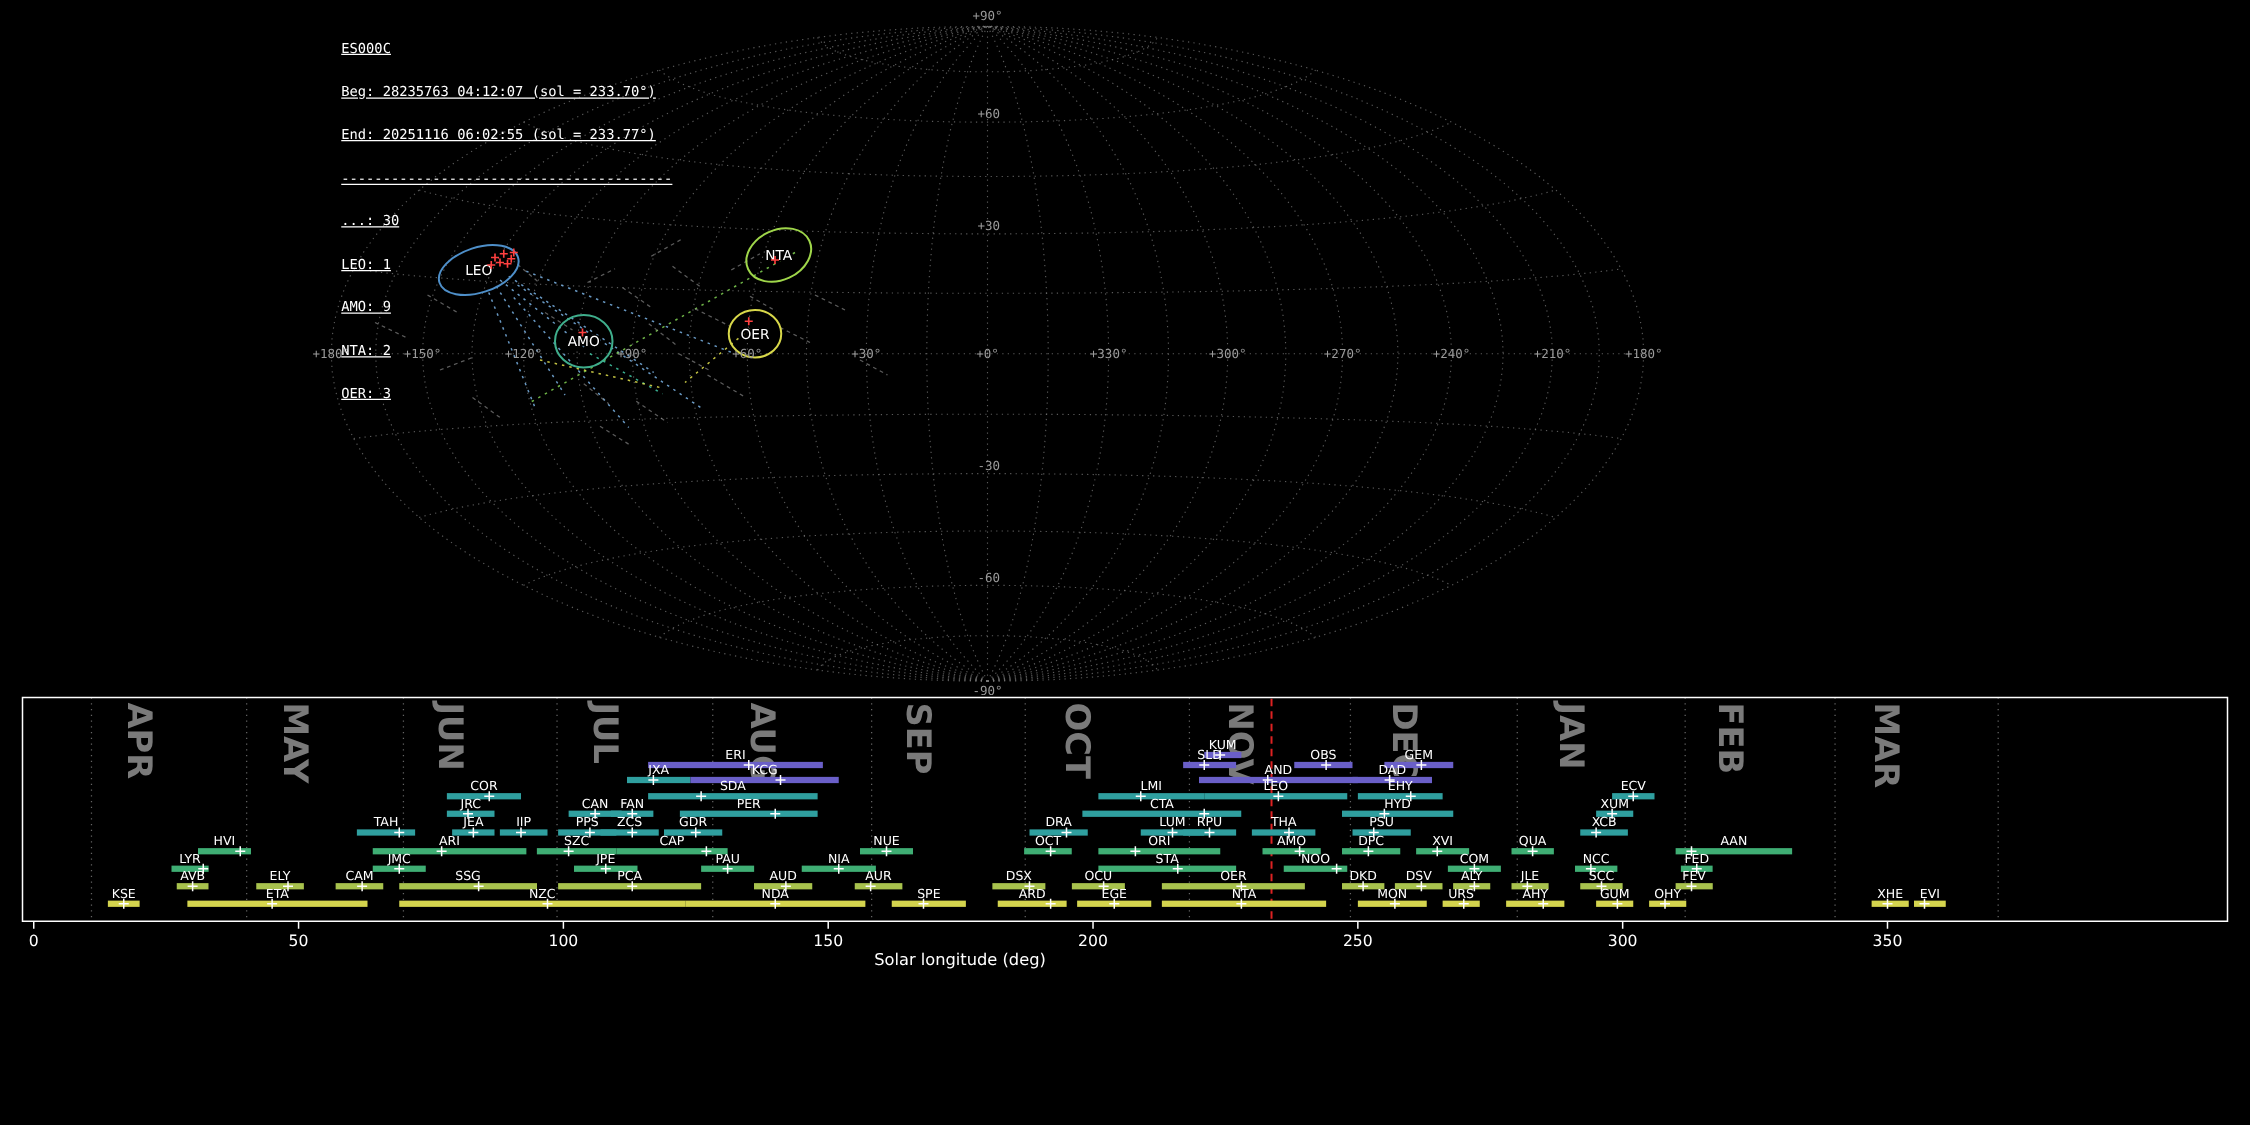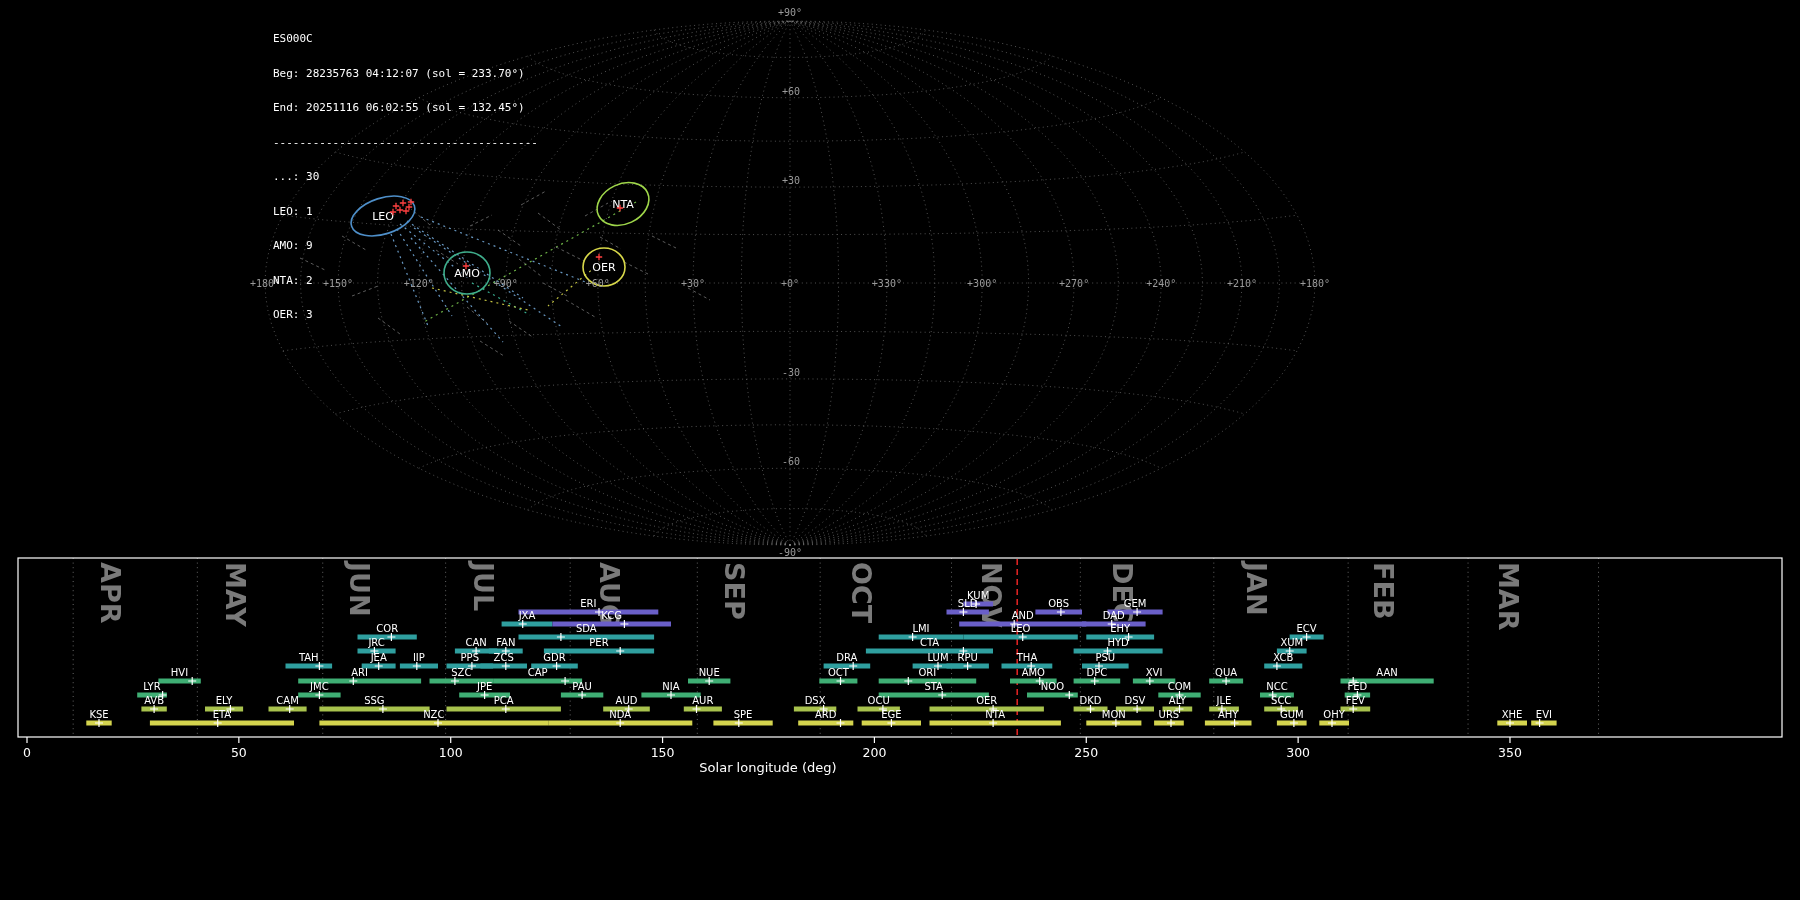--- a/index.html
+++ b/index.html
@@ -2,21 +2,21 @@
 <html><head>
 <meta charset="utf-8">
 <style>
   html,body{margin:0;padding:0;background:#000;}
   #root{position:relative;width:1800px;height:900px;background:#000;overflow:hidden;
         font-family:"DejaVu Sans",sans-serif;}
   svg{position:absolute;left:0;display:block;}
   .info{position:absolute;left:273px;top:10px;color:#ffffff;
         font-family:"DejaVu Sans Mono",monospace;font-size:11px;line-height:11.5px;
         white-space:pre;}
-  .info div{height:11.5px;}
+  .info div{height:11.5px;text-decoration:underline;}
 </style>
 </head>
 <body>
 
 <div id="root">
 
   <svg id="sky" width="1800" height="556" viewBox="0 0 1800 556" style="top:0">
       <path d="M790.0,545.0L762.5,544.6L735.1,543.6L707.9,541.8L680.8,539.3L654.1,536.1L627.8,532.2L601.9,527.6L576.5,522.3L551.7,516.4L527.5,509.9L504.1,502.7L481.4,495.0L459.6,486.6L438.7,477.7L418.8,468.3L399.8,458.3L382.0,447.9L365.3,437.0L349.7,425.7L335.3,414.0L322.2,401.9L310.4,389.6L299.9,376.9L290.7,364.0L282.9,350.8L276.5,337.5L271.5,324.0L267.9,310.4L265.7,296.7L265.0,283.0L265.7,269.3L267.9,255.6L271.5,242.0L276.5,228.5L282.9,215.2L290.7,202.0L299.9,189.1L310.4,176.4L322.2,164.1L335.3,152.0L349.7,140.3L365.3,129.0L382.0,118.1L399.8,107.7L418.8,97.7L438.7,88.3L459.6,79.4L481.4,71.0L504.1,63.3L527.5,56.1L551.7,49.6L576.5,43.7L601.9,38.4L627.8,33.8L654.1,29.9L680.8,26.7L707.9,24.2L735.1,22.4L762.5,21.4L790.0,21.0" stroke="#7d7d7d" stroke-width="0.9" fill="none" stroke-dasharray="1 3.4" opacity="0.72"></path>
       <path d="M790.0,545.0L762.9,543.8L736.0,541.8L709.4,539.2L683.2,535.9L657.5,531.9L632.3,527.3L607.7,522.1L583.7,516.2L560.4,509.8L537.8,502.8L516.1,495.3L495.2,487.3L475.1,478.7L456.0,469.7L437.8,460.3L420.7,450.4L404.6,440.1L389.5,429.5L375.6,418.5L362.7,407.2L351.0,395.6L340.5,383.7L331.2,371.6L323.1,359.4L316.2,346.9L310.6,334.3L306.1,321.6L303.0,308.8L301.1,295.9L300.5,283.0L301.1,270.1L303.0,257.2L306.1,244.4L310.6,231.7L316.2,219.1L323.1,206.6L331.2,194.4L340.5,182.3L351.0,170.4L362.7,158.8L375.6,147.5L389.5,136.5L404.6,125.9L420.7,115.6L437.8,105.7L456.0,96.3L475.1,87.3L495.2,78.7L516.1,70.7L537.8,63.2L560.4,56.2L583.7,49.8L607.7,43.9L632.3,38.7L657.5,34.1L683.2,30.1L709.4,26.8L736.0,24.2L762.9,22.2L790.0,21.0" stroke="#7d7d7d" stroke-width="0.9" fill="none" stroke-dasharray="1 3.4" opacity="0.72"></path>
       <path d="M790.0,545.0L763.6,542.9L737.7,540.1L712.2,536.7L687.3,532.6L662.9,528.0L639.2,522.8L616.2,517.0L593.8,510.7L572.2,503.8L551.4,496.5L531.4,488.7L512.3,480.5L494.1,471.8L476.7,462.8L460.3,453.3L444.9,443.6L430.4,433.4L416.9,423.0L404.5,412.3L393.1,401.4L382.7,390.2L373.4,378.8L365.1,367.3L358.0,355.5L351.9,343.7L346.9,331.7L343.0,319.6L340.2,307.4L338.6,295.2L338.0,283.0L338.6,270.8L340.2,258.6L343.0,246.4L346.9,234.3L351.9,222.3L358.0,210.5L365.1,198.7L373.4,187.2L382.7,175.8L393.1,164.6L404.5,153.7L416.9,143.0L430.4,132.6L444.9,122.4L460.3,112.7L476.7,103.2L494.1,94.2L512.3,85.5L531.4,77.3L551.4,69.5L572.2,62.2L593.8,55.3L616.2,49.0L639.2,43.2L662.9,38.0L687.3,33.4L712.2,29.3L737.7,25.9L763.6,23.1L790.0,21.0" stroke="#7d7d7d" stroke-width="0.9" fill="none" stroke-dasharray="1 3.4" opacity="0.72"></path>
@@ -121,21 +121,21 @@
       <text x="791" y="184.1013442084771" text-anchor="middle" font-size="10" fill="#9a9a9a" font-family="&quot;DejaVu Sans Mono&quot;, monospace">+30</text>
       <text x="791" y="375.8986557915229" text-anchor="middle" font-size="10" fill="#9a9a9a" font-family="&quot;DejaVu Sans Mono&quot;, monospace">-30</text>
       <text x="791" y="465.26197667087547" text-anchor="middle" font-size="10" fill="#9a9a9a" font-family="&quot;DejaVu Sans Mono&quot;, monospace">-60</text>
       <text x="790" y="16" text-anchor="middle" font-size="10" fill="#9a9a9a" font-family="&quot;DejaVu Sans Mono&quot;, monospace">+90°</text>
       <text x="790" y="556" text-anchor="middle" font-size="10" fill="#9a9a9a" font-family="&quot;DejaVu Sans Mono&quot;, monospace">-90°</text>
     </svg>
 
   <div class="info">
     <div>ES000C</div>
     <div>Beg: 28235763 04:12:07 (sol = 233.70°)</div>
-    <div>End: 20251116 06:02:55 (sol = 132.45°)</div>
+    <div>End: 20251116 06:02:55 (sol = 233.77°)</div>
     <div>----------------------------------------</div>
     <div>...: 30</div>
     <div>LEO: 1</div>
     <div>AMO: 9</div>
     <div>NTA: 2</div>
     <div>OER: 3</div>
   </div>
 
   <svg id="chart" width="1800" height="344" viewBox="0 0 1800 344" style="top:556">
       <line x1="73.18439000000001" y1="2" x2="73.18439000000001" y2="181" stroke="#909090" stroke-width="1" stroke-dasharray="1 3.6" opacity="0.7"></line>

